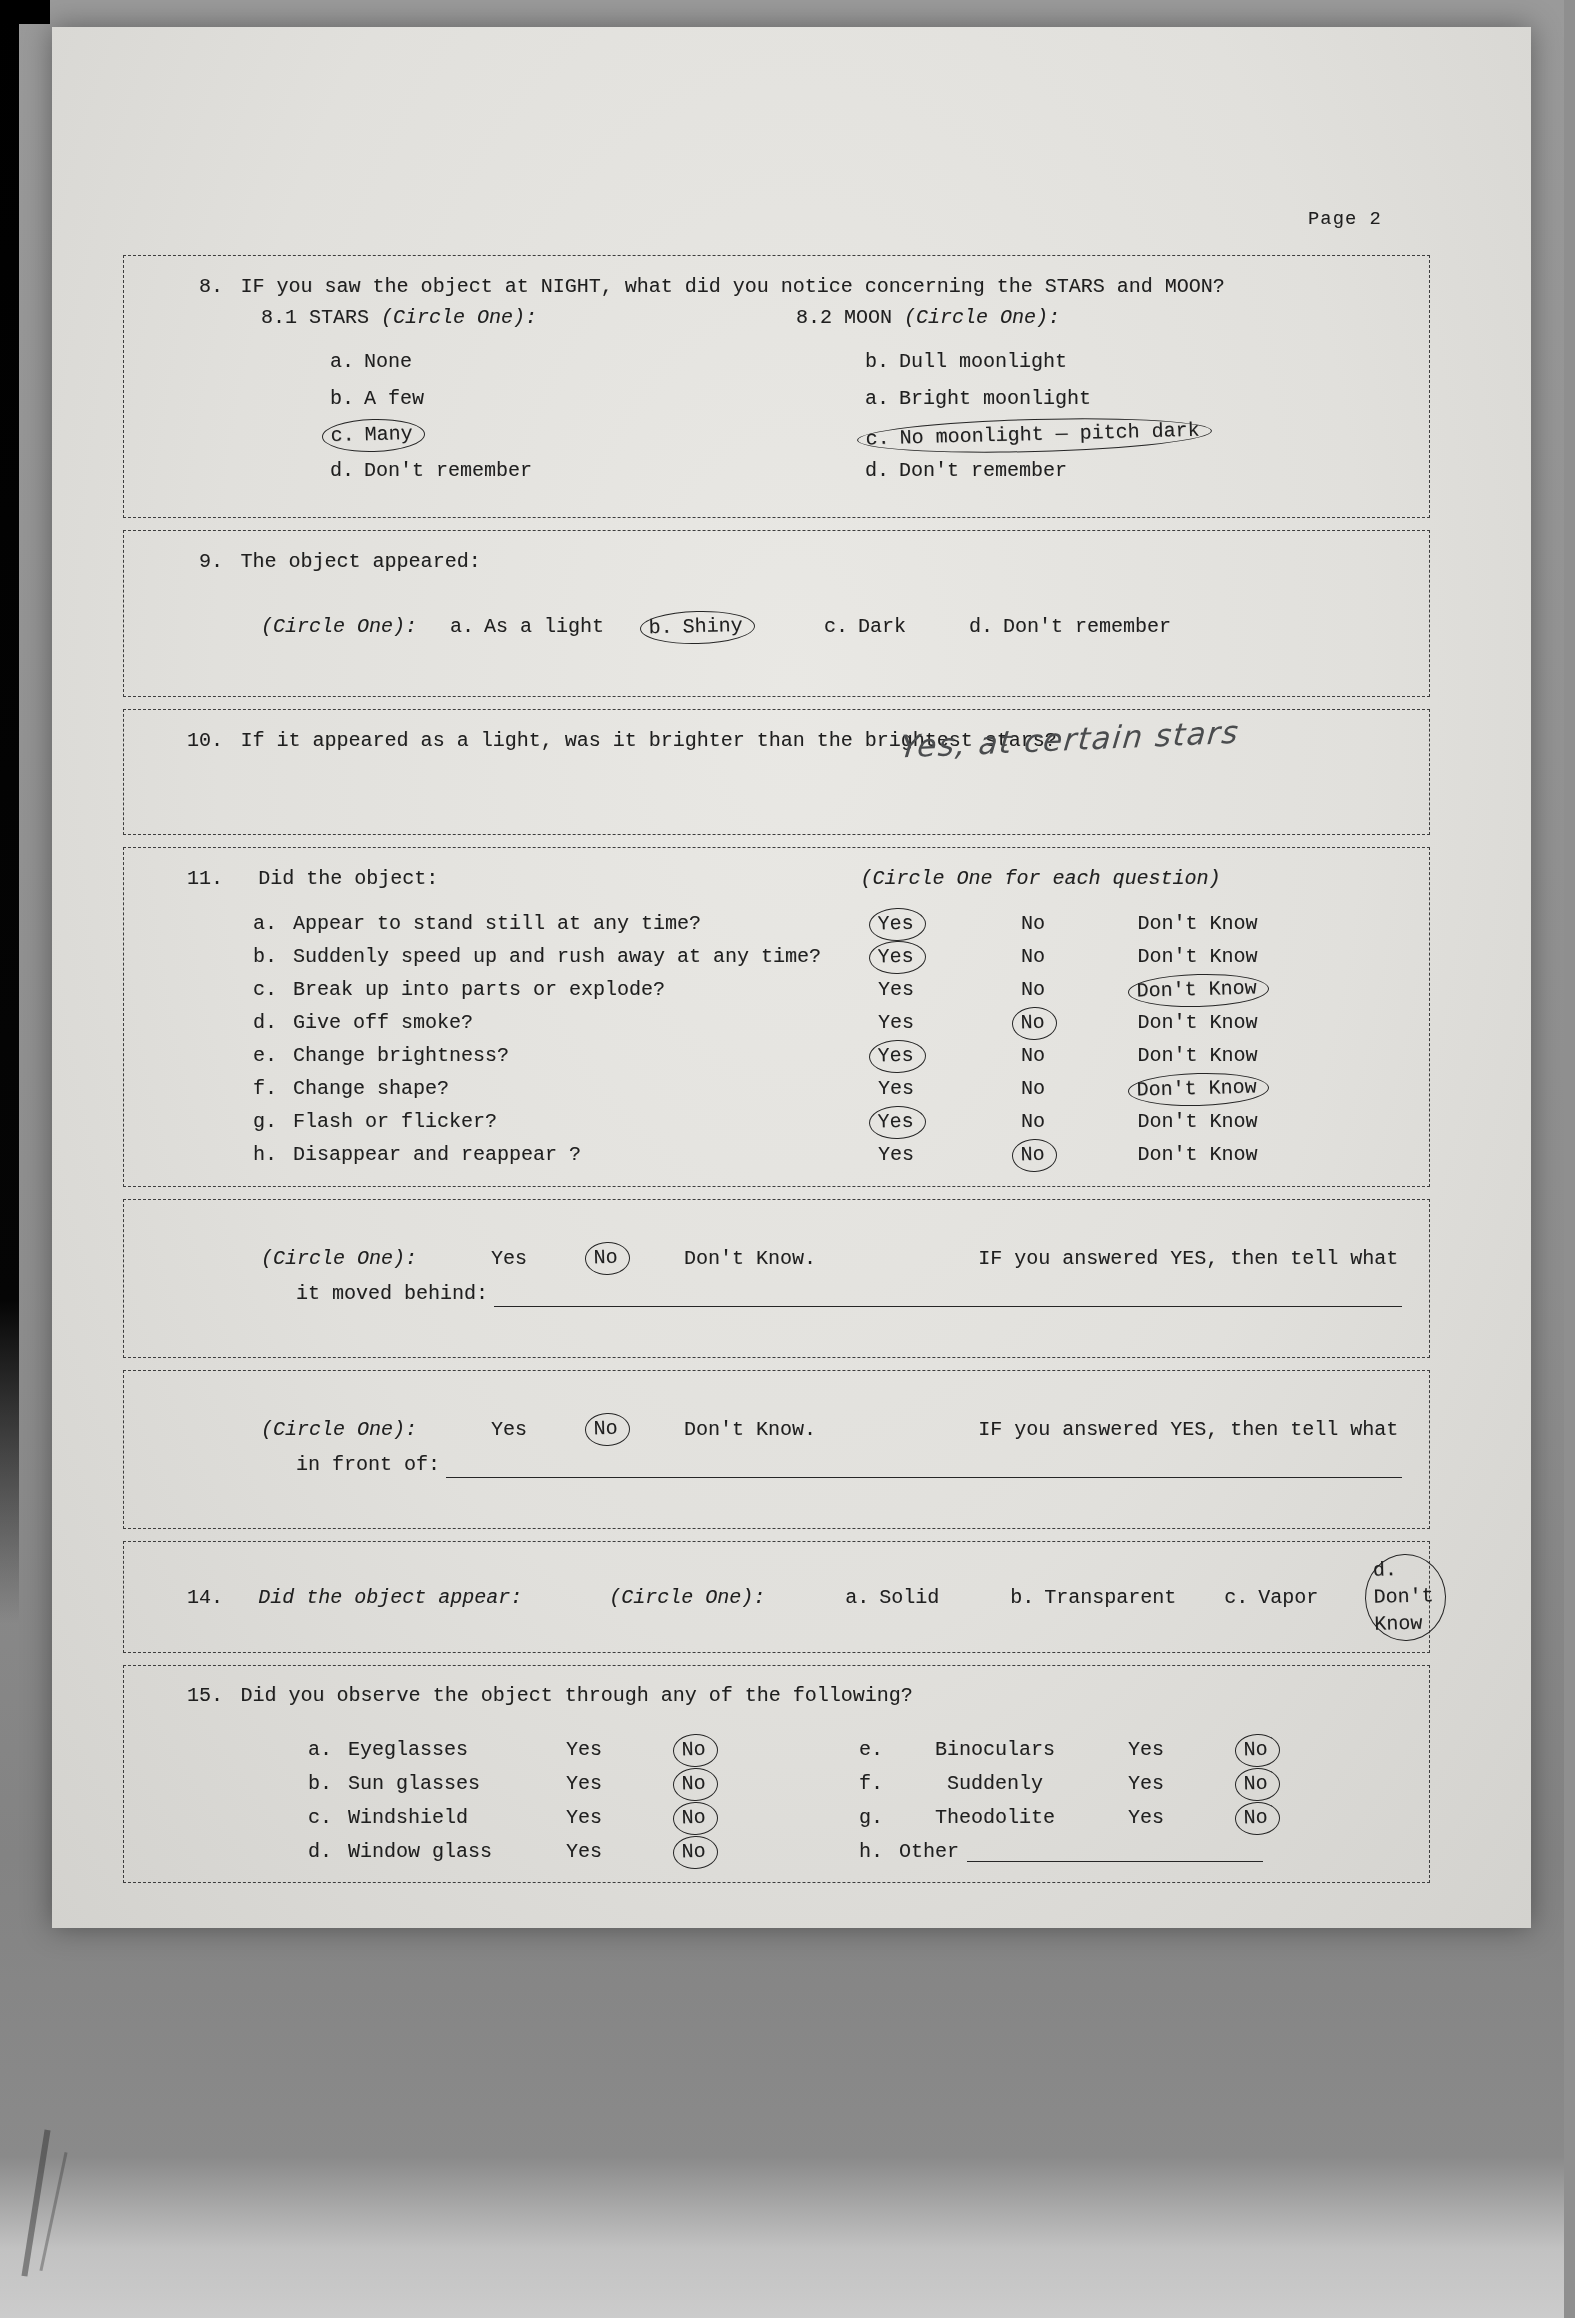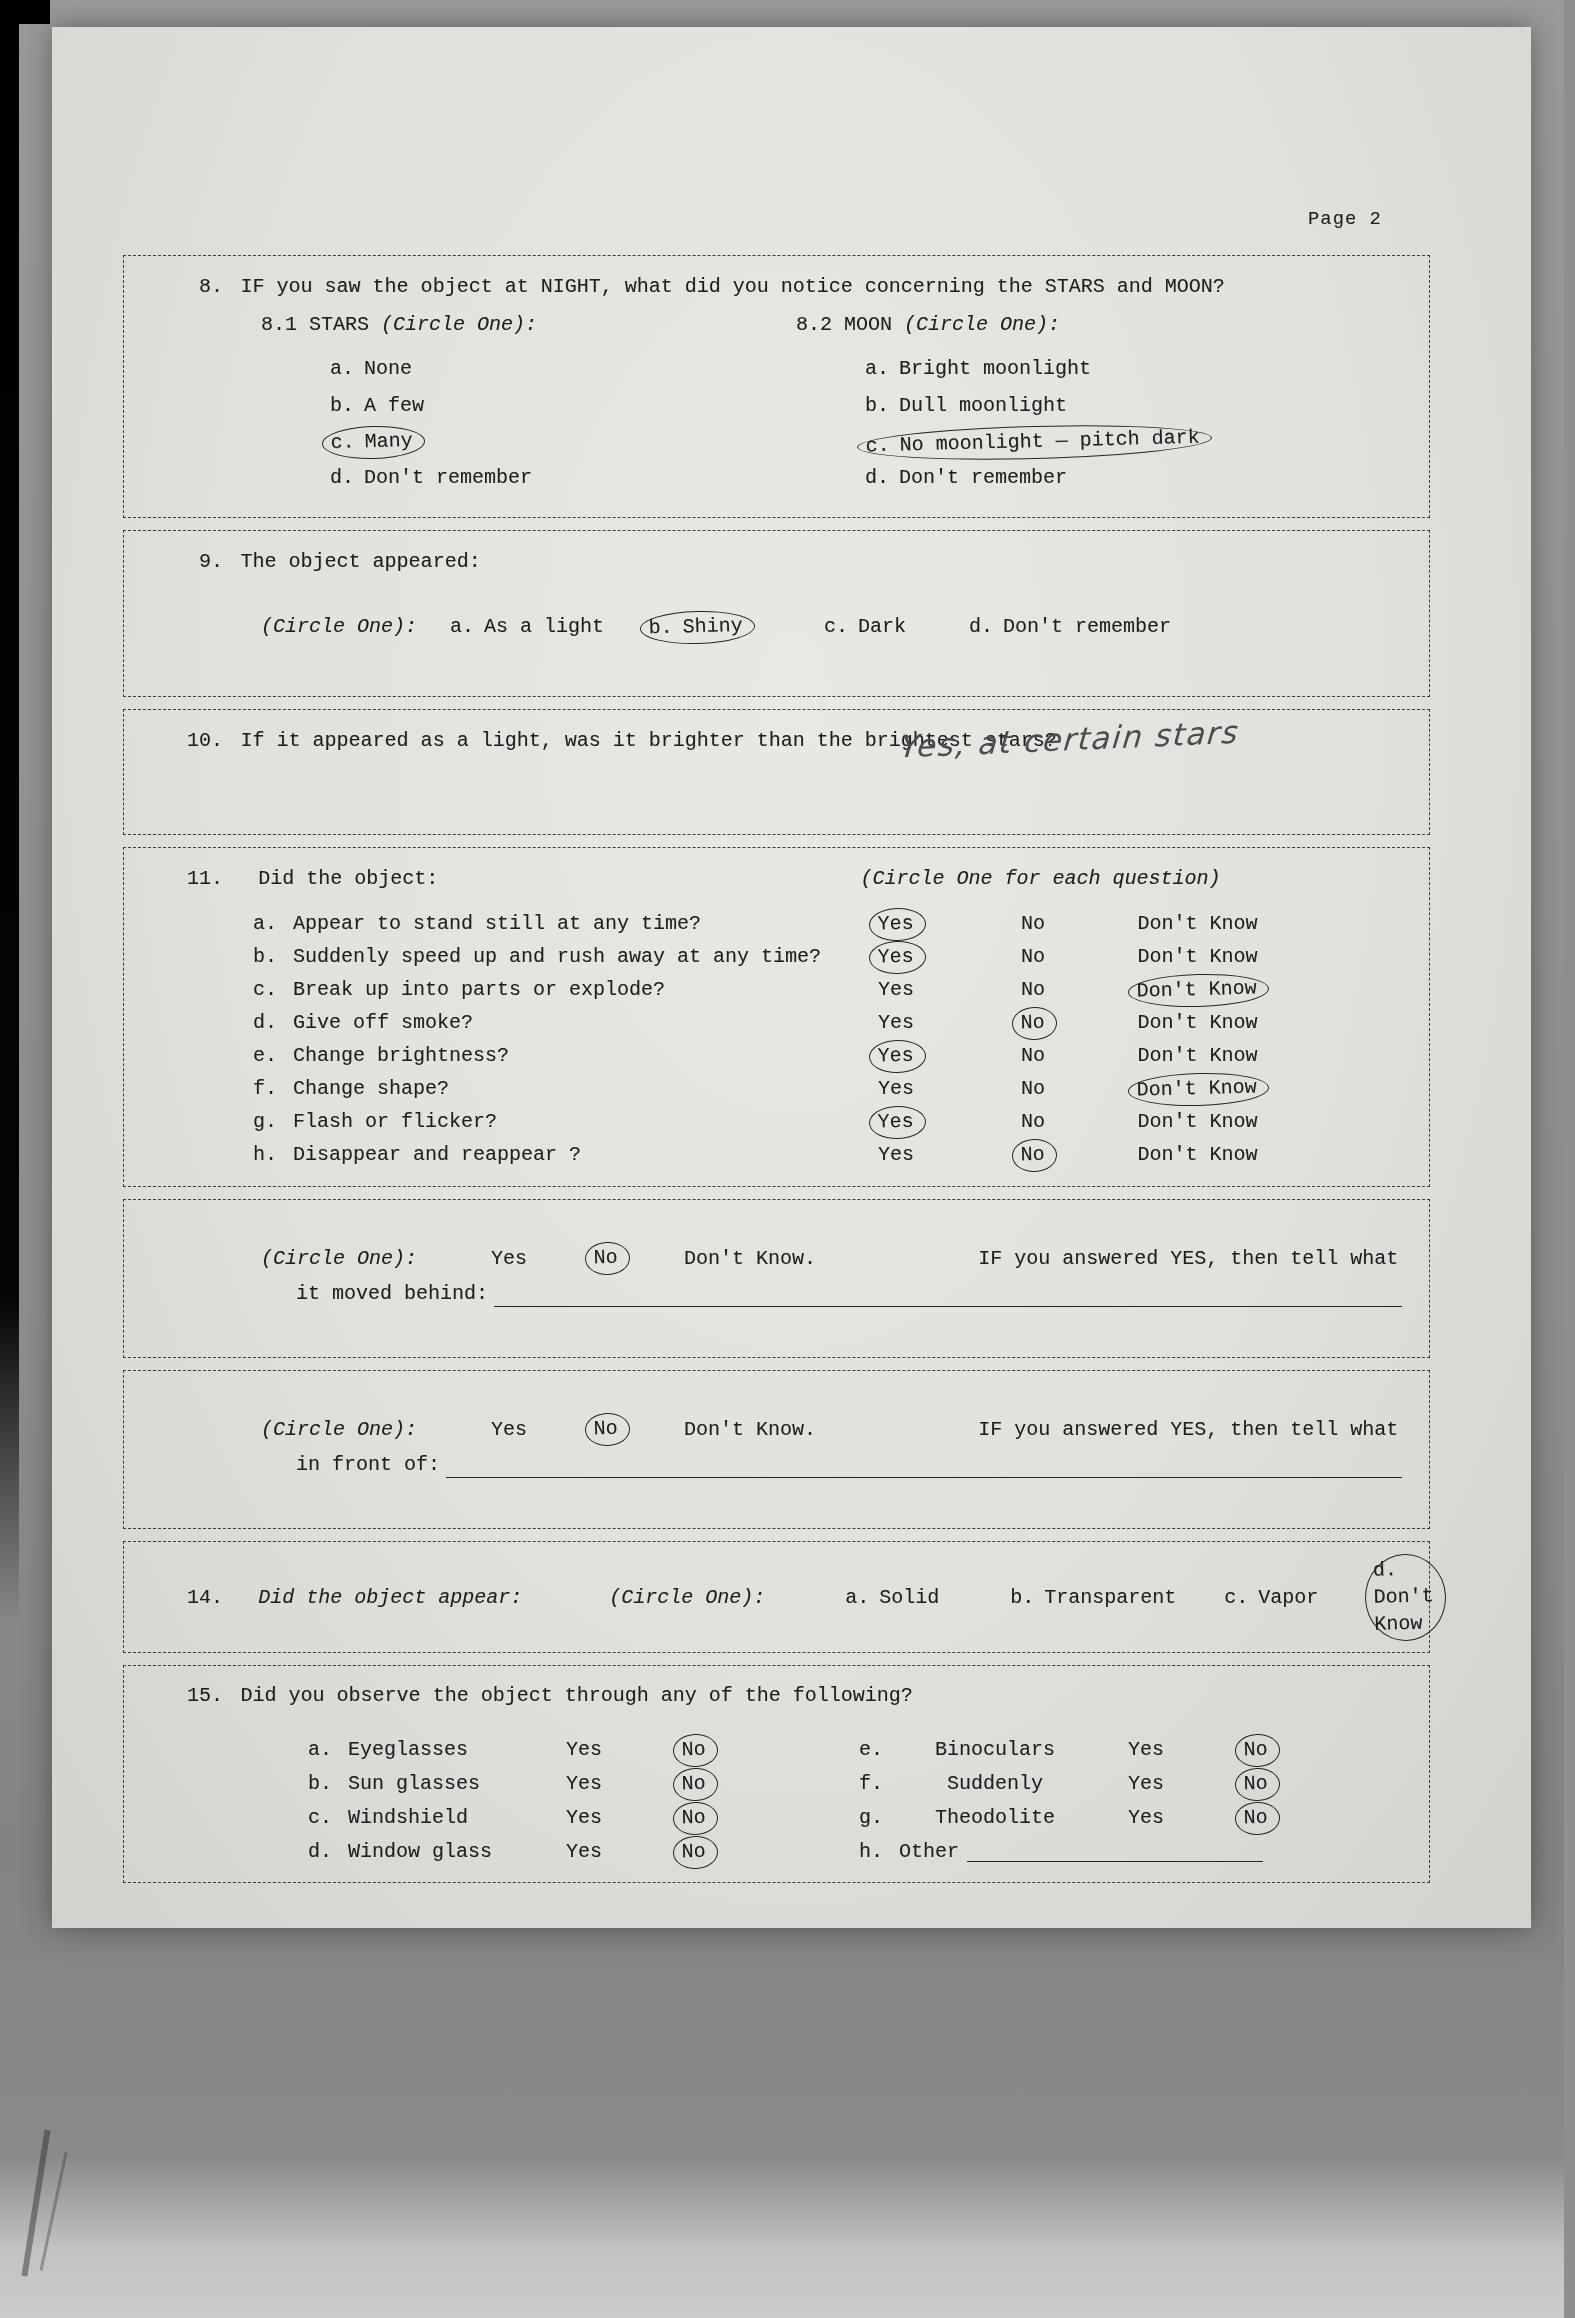--- a/index.html
+++ b/index.html
@@ -38,21 +38,21 @@
   .qtext { flex:1; }
   .ital { font-style:italic; }
 
   .circled {
     display:inline-block; border:1.6px solid #262626; border-radius:50%;
     padding:1.1px 11px 2.7px 7.7px; margin:-3.8px -10px -5px -7.7px; transform:rotate(-1.5deg);
   }
 
   
   .b8 { min-height:263px; }
-  .q8cols { display:flex; margin-top:11px; padding-left:82px; }
+  .q8cols { display:flex; margin-top:4px; padding-left:82px; }
   .q8col1 { width:535px; flex:none; }
   .q8col2 { flex:1; }
   .sublabel { margin-bottom:17.6px; }
   .opt { margin-bottom:9.3px; padding-left:69px; }
   .ol { display:inline-block; min-width:34px; }
 
   
   .b9 { min-height:167px; }
   .q9line { display:flex; margin-top:38px; padding-left:82px; align-items:center; }
   .q9circ { width:189px; flex:none; }
@@ -146,24 +146,24 @@
             </div>
             <div class="opt">
               <span><span class="ol">d.</span><span>Don't remember</span></span>
             </div>
           </div>
           <div class="q8col2">
             <div class="sublabel">
               <span>8.2  MOON </span><span class="ital">(Circle One):</span>
             </div>
             <div class="opt">
+              <span><span class="ol">b.</span><span>Dull moonlight</span></span>
+            </div>
+            <div class="opt">
               <span><span class="ol">a.</span><span>Bright moonlight</span></span>
-            </div>
-            <div class="opt">
-              <span><span class="ol">b.</span><span>Dull moonlight</span></span>
             </div>
             <div class="opt">
               <span class="circled"><span class="ol">c.</span><span>No moonlight — pitch dark</span></span>
             </div>
             <div class="opt">
               <span><span class="ol">d.</span><span>Don't remember</span></span>
             </div>
           </div>
         </div>
       </section>

